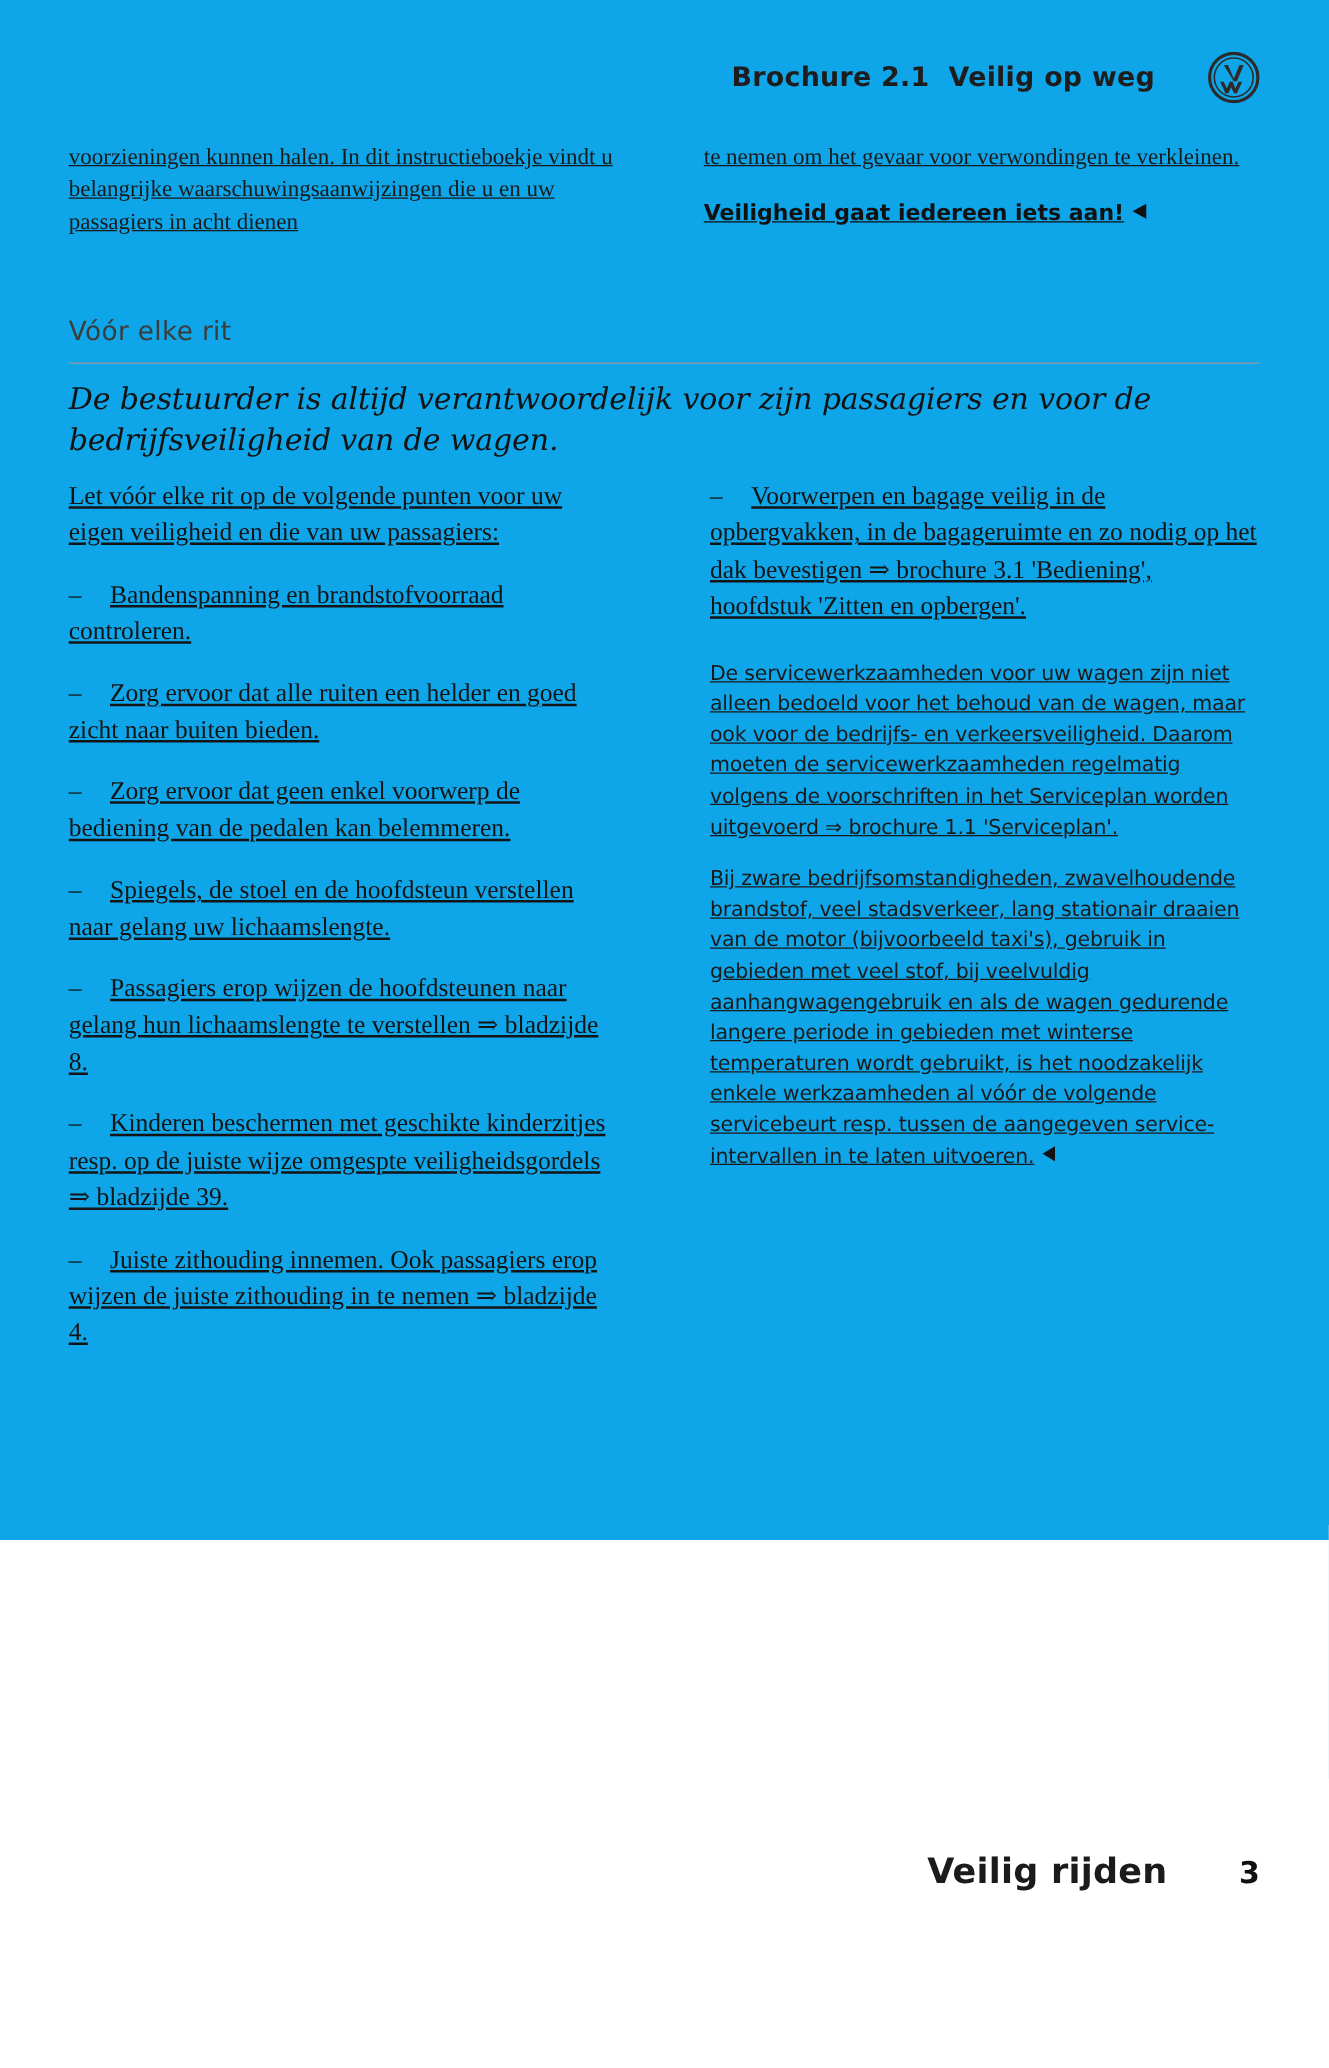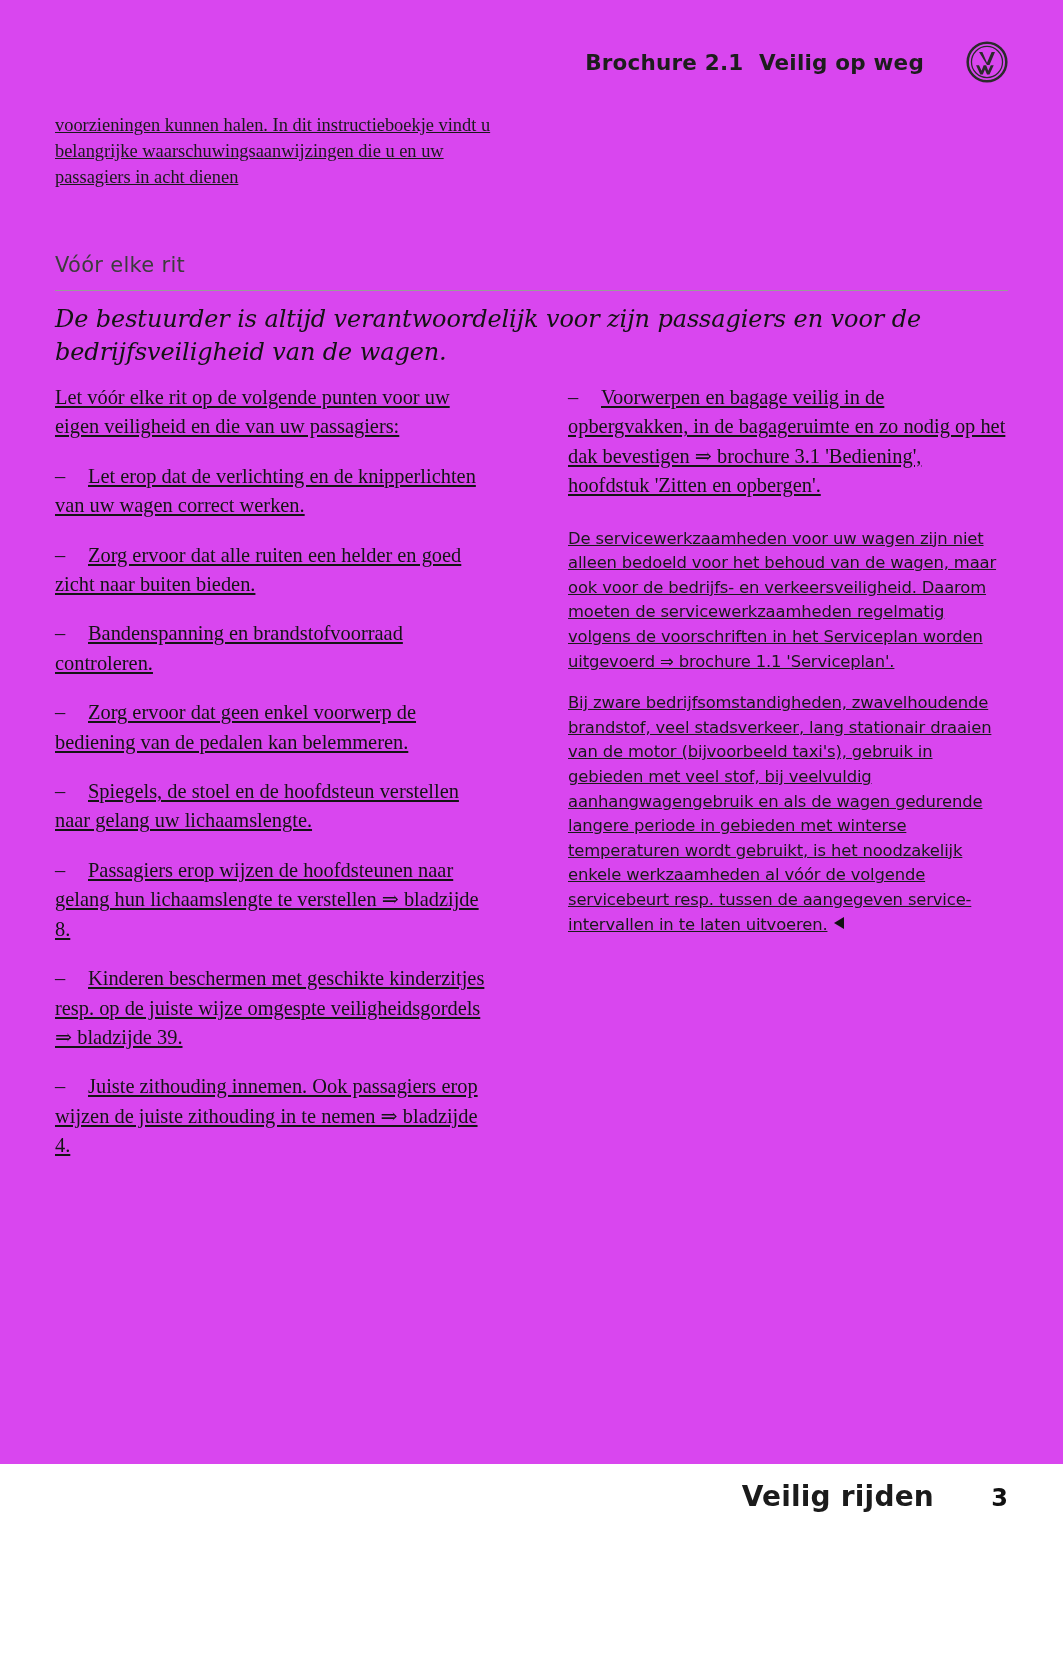--- a/index.html
+++ b/index.html
@@ -14,22 +14,22 @@
     position: relative;
     font-family: "Liberation Serif", "DejaVu Serif", serif;
     color: #1a1a1a;
     overflow: hidden;
   }
 
   .page {
     position: absolute;
     left: 0; top: 0;
     width: 1063px;
-    height: 1464px;
-    background: #d946ef;
+    height: 1232px;
+    background: #0ea5e9;
   }
 
   
   .header {
     position: absolute;
     left: 55px;
     top: 38px;
     width: 953px;
     height: 48px;
     display: flex;
@@ -231,35 +231,38 @@
         </g>
       </svg>
     </span>
   </div>
 
   <div class="cols">
     <div class="col-left">
       <p class="body-text top">voorzieningen kunnen halen. In dit instructieboekje vindt u belangrijke waarschuwingsaanwijzingen die u en uw passagiers in acht dienen</p>
     </div>
     <div class="col-gap"></div>
+    <div class="col-right">
+      <p class="body-text top">te nemen om het gevaar voor verwondingen te verkleinen.</p>
+      <p class="bold-line"><span>Veiligheid gaat iedereen iets aan!</span><span class="tri"></span></p>
+    </div>
   </div>
 
   <div class="section-heading">Vóór elke rit</div>
   <div class="rule"></div>
 
   <div class="lead">De bestuurder is altijd verantwoordelijk voor zijn passagiers en voor de bedrijfsveiligheid van de wagen.</div>
 
   <div class="main-cols">
 
     <div class="main-left">
       <p class="para">Let vóór elke rit op de volgende punten voor uw eigen veiligheid en die van uw passagiers:</p>
 
-      <p class="dash-item"><span class="dash">–</span><span>Let erop dat de verlichting en de knipperlichten van uw wagen correct werken.</span></p>
+      <p class="dash-item"><span class="dash">–</span><span>Bandenspanning en brandstofvoorraad controleren.</span></p>
       <p class="dash-item"><span class="dash">–</span><span>Zorg ervoor dat alle ruiten een helder en goed zicht naar buiten bieden.</span></p>
-      <p class="dash-item"><span class="dash">–</span><span>Bandenspanning en brandstofvoorraad controleren.</span></p>
       <p class="dash-item"><span class="dash">–</span><span>Zorg ervoor dat geen enkel voorwerp de bediening van de pedalen kan belemmeren.</span></p>
       <p class="dash-item"><span class="dash">–</span><span>Spiegels, de stoel en de hoofdsteun verstellen naar gelang uw lichaamslengte.</span></p>
       <p class="dash-item"><span class="dash">–</span><span>Passagiers erop wijzen de hoofdsteunen naar gelang hun lichaamslengte te verstellen ⇒ bladzijde 8.</span></p>
       <p class="dash-item"><span class="dash">–</span><span>Kinderen beschermen met geschikte kinderzitjes resp. op de juiste wijze omgespte veiligheidsgordels ⇒ bladzijde 39.</span></p>
       <p class="dash-item"><span class="dash">–</span><span>Juiste zithouding innemen. Ook passagiers erop wijzen de juiste zithouding in te nemen ⇒ bladzijde 4.</span></p>
     </div>
 
     <div class="main-gap"></div>
 
     <div class="main-right">

